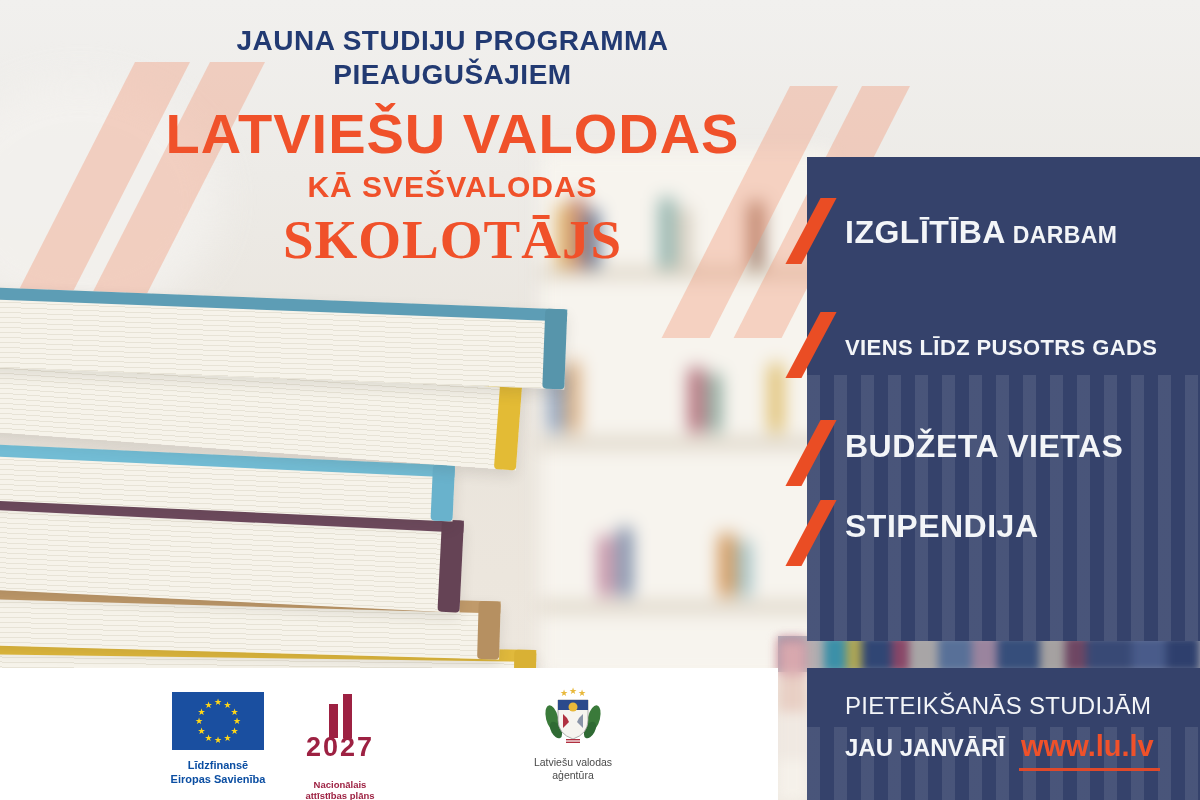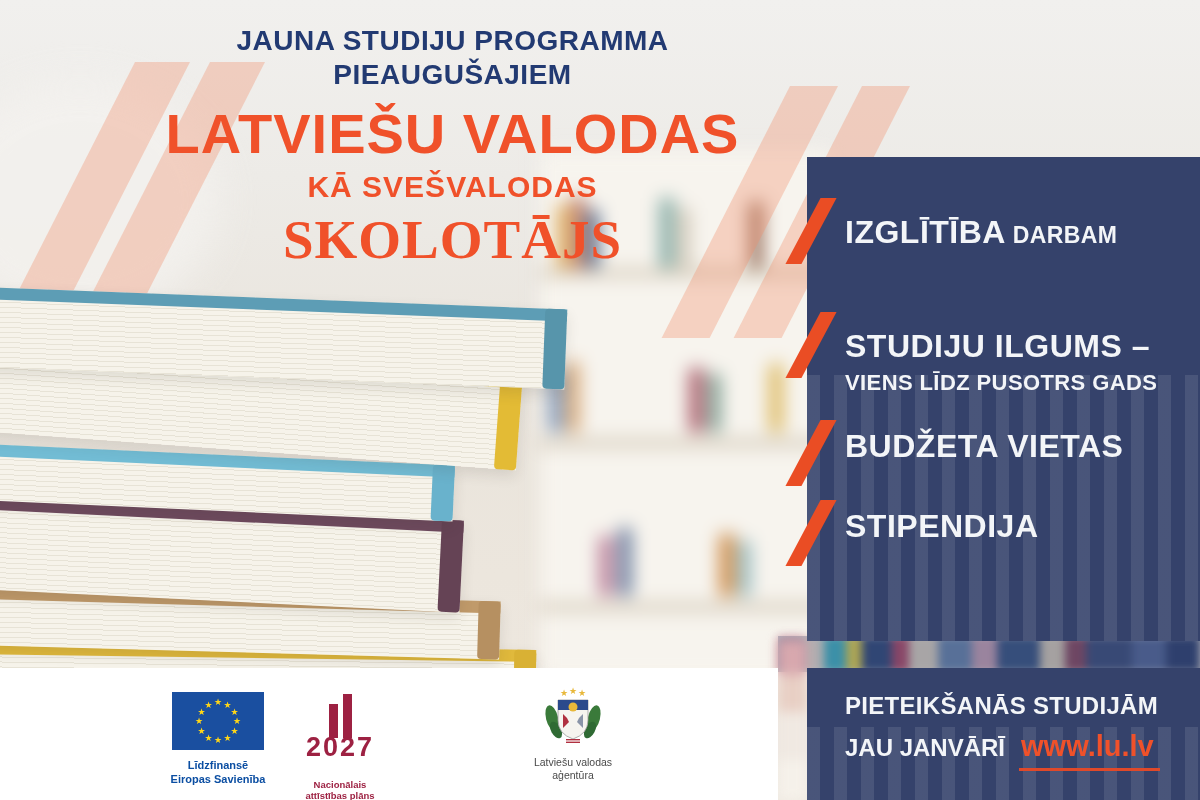--- a/index.html
+++ b/index.html
@@ -53,21 +53,21 @@
   .panel-bottom{top:668px;height:132px;}
   .panel .texture{position:absolute;inset:auto 0 0 0;height:55%;opacity:.10;
     background:repeating-linear-gradient(90deg,#ffffff 0 13px,transparent 13px 27px);}
   .item{position:absolute;left:38px;right:30px;color:#f3f5f8;}
   .item .t{font-size:32px;font-weight:900;letter-spacing:.5px;line-height:1.1;}
   .item .t .sfx{font-size:23px;font-weight:800;letter-spacing:.4px;}
   .item .s{font-size:22px;font-weight:800;letter-spacing:.4px;margin-top:6px;}
   .slash{position:absolute;width:16px;height:66px;background:#ea4d24;transform:skewX(-28deg);z-index:6;}
   
   .cta{position:absolute;left:845px;top:692px;z-index:5;color:#f3f5f8;}
-  .cta .l1{font-size:24px;font-weight:700;letter-spacing:.3px;}
+  .cta .l1{font-size:24px;font-weight:400;letter-spacing:.3px;}
   .cta .l2{font-size:24px;font-weight:800;margin-top:10px;display:flex;align-items:baseline;gap:14px;}
   .cta .link{color:#f0512a;font-size:29px;font-weight:800;text-decoration:none;border-bottom:3px solid #e0492a;padding:0 6px 5px 2px;text-align:center;}
   
   .whitebar{position:absolute;left:0;top:668px;width:778px;height:132px;background:#ffffff;z-index:4;}
   .logo{position:absolute;text-align:center;z-index:5;}
   .cap-eu{margin-top:5px;font-size:11px;font-weight:700;color:#0b4ea2;line-height:1.25;}
   .cap-nap{margin-top:16px;font-size:9.5px;font-weight:700;color:#9d2142;line-height:1.2;}
   .lu-n1{font-family:"Liberation Serif",serif;font-size:21px;color:#1b2f5a;letter-spacing:1px;margin-top:3px;}
   .lu-n2{font-family:"Liberation Serif",serif;font-size:11.5px;color:#1b2f5a;letter-spacing:2.3px;}
   .cap-lva{margin-top:4px;font-size:10.5px;color:#4a4a4a;line-height:1.25;}
@@ -127,21 +127,20 @@
     <div class="title2">KĀ SVEŠVALODAS</div>
     <div class="title3">SKOLOTĀJS</div>
   </div>
 
   <div class="panel panel-main">
     <div class="texture"></div>
     <div class="item" style="top:58px">
       <div class="t"><span>IZGLĪTĪBA</span><span class="sfx"> DARBAM</span></div>
     </div>
     <div class="item" style="top:172px">
-      <div class="t"><span>STUDIJU ILGUMS –</span><span class="sfx"></span></div>
       <div class="s">VIENS LĪDZ PUSOTRS GADS</div>
     </div>
     <div class="item" style="top:272px">
       <div class="t"><span>BUDŽETA VIETAS</span><span class="sfx"></span></div>
       <div class="s"></div>
     </div>
     <div class="item" style="top:352px">
       <div class="t"><span>STIPENDIJA</span><span class="sfx"></span></div>
     </div>
   </div>

